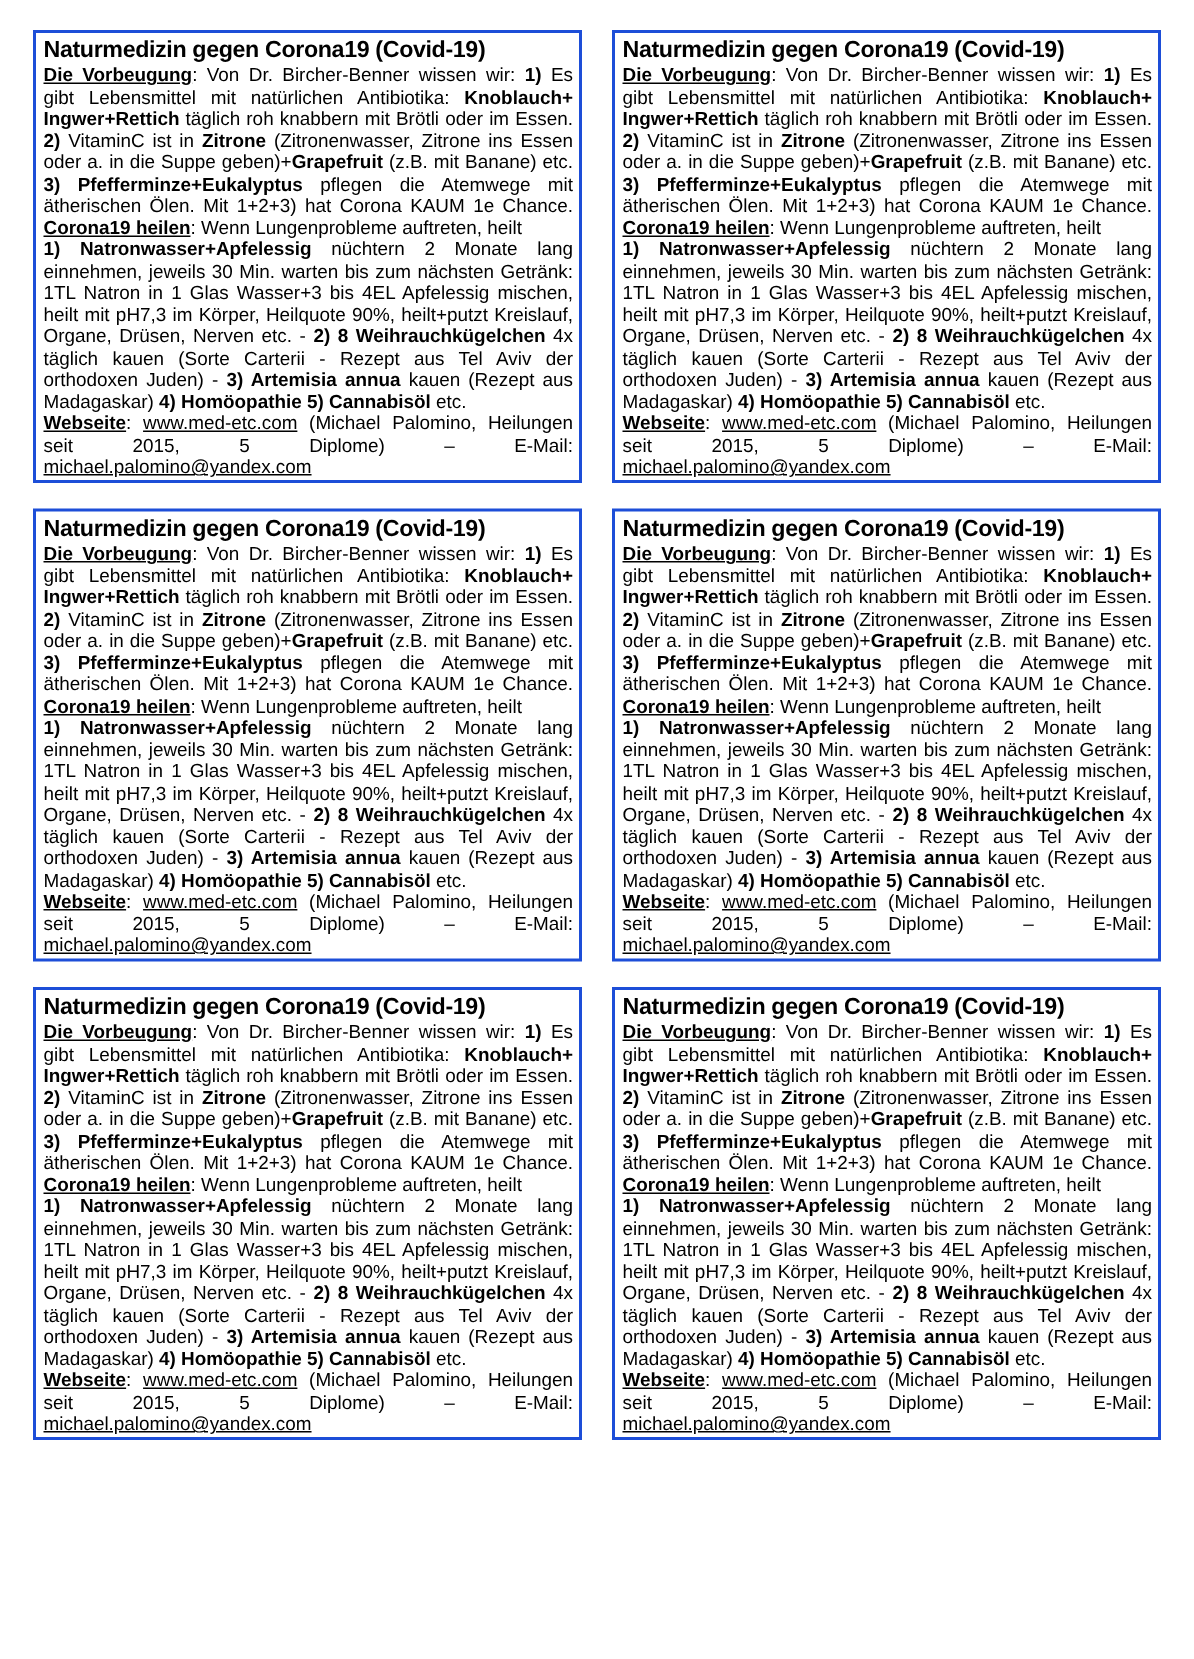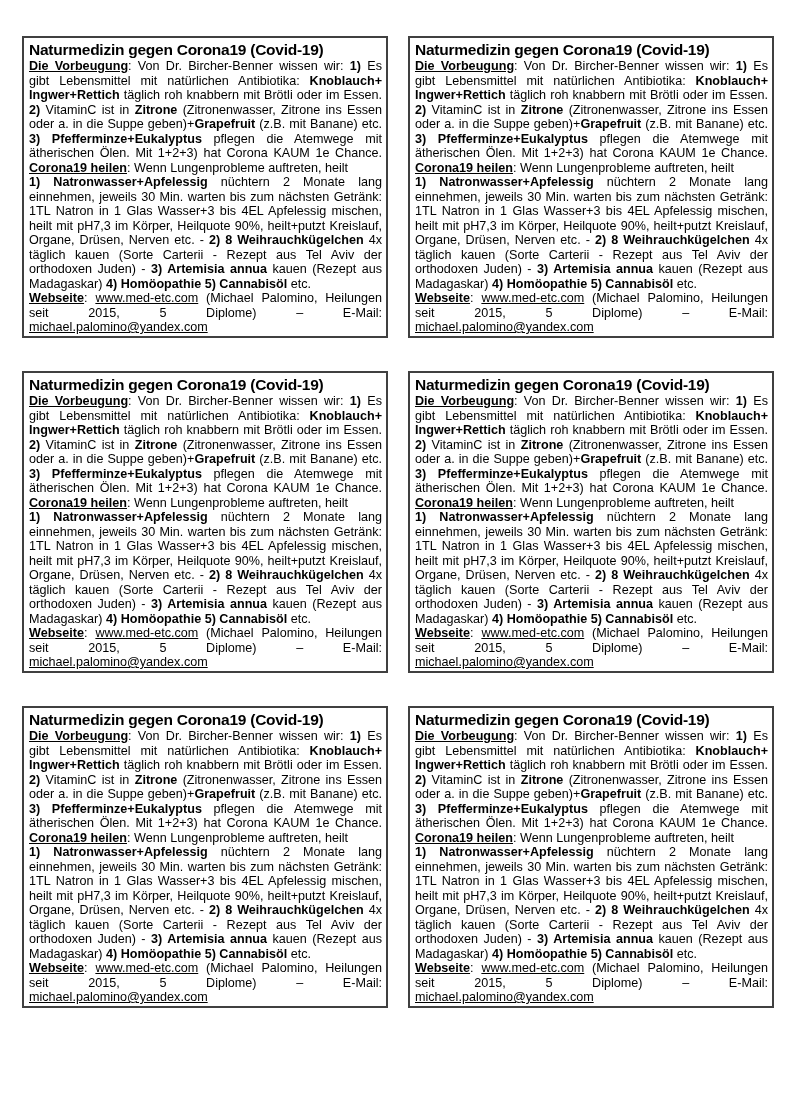--- a/index.html
+++ b/index.html
@@ -22,25 +22,24 @@
     top: 20px;
     display: grid;
     grid-template-columns: 366px 366px;
     column-gap: 20px;
     row-gap: 17px;
   }
   .card {
     box-sizing: border-box;
     width: 366px;
     height: 302px;
-    border: 2px solid #404040;
+    border: 2px solid #1d4ed8;
     background: #ffffff;
     padding: 2px 4px 2px 5px;
     overflow: hidden;
-    margin-top: 16px;
   }
   .card-title {
     margin: 0;
     font-size: 15.5px;
     line-height: 19px;
     font-weight: 700;
     letter-spacing: -0.25px;
     white-space: nowrap;
   }
   .line {

